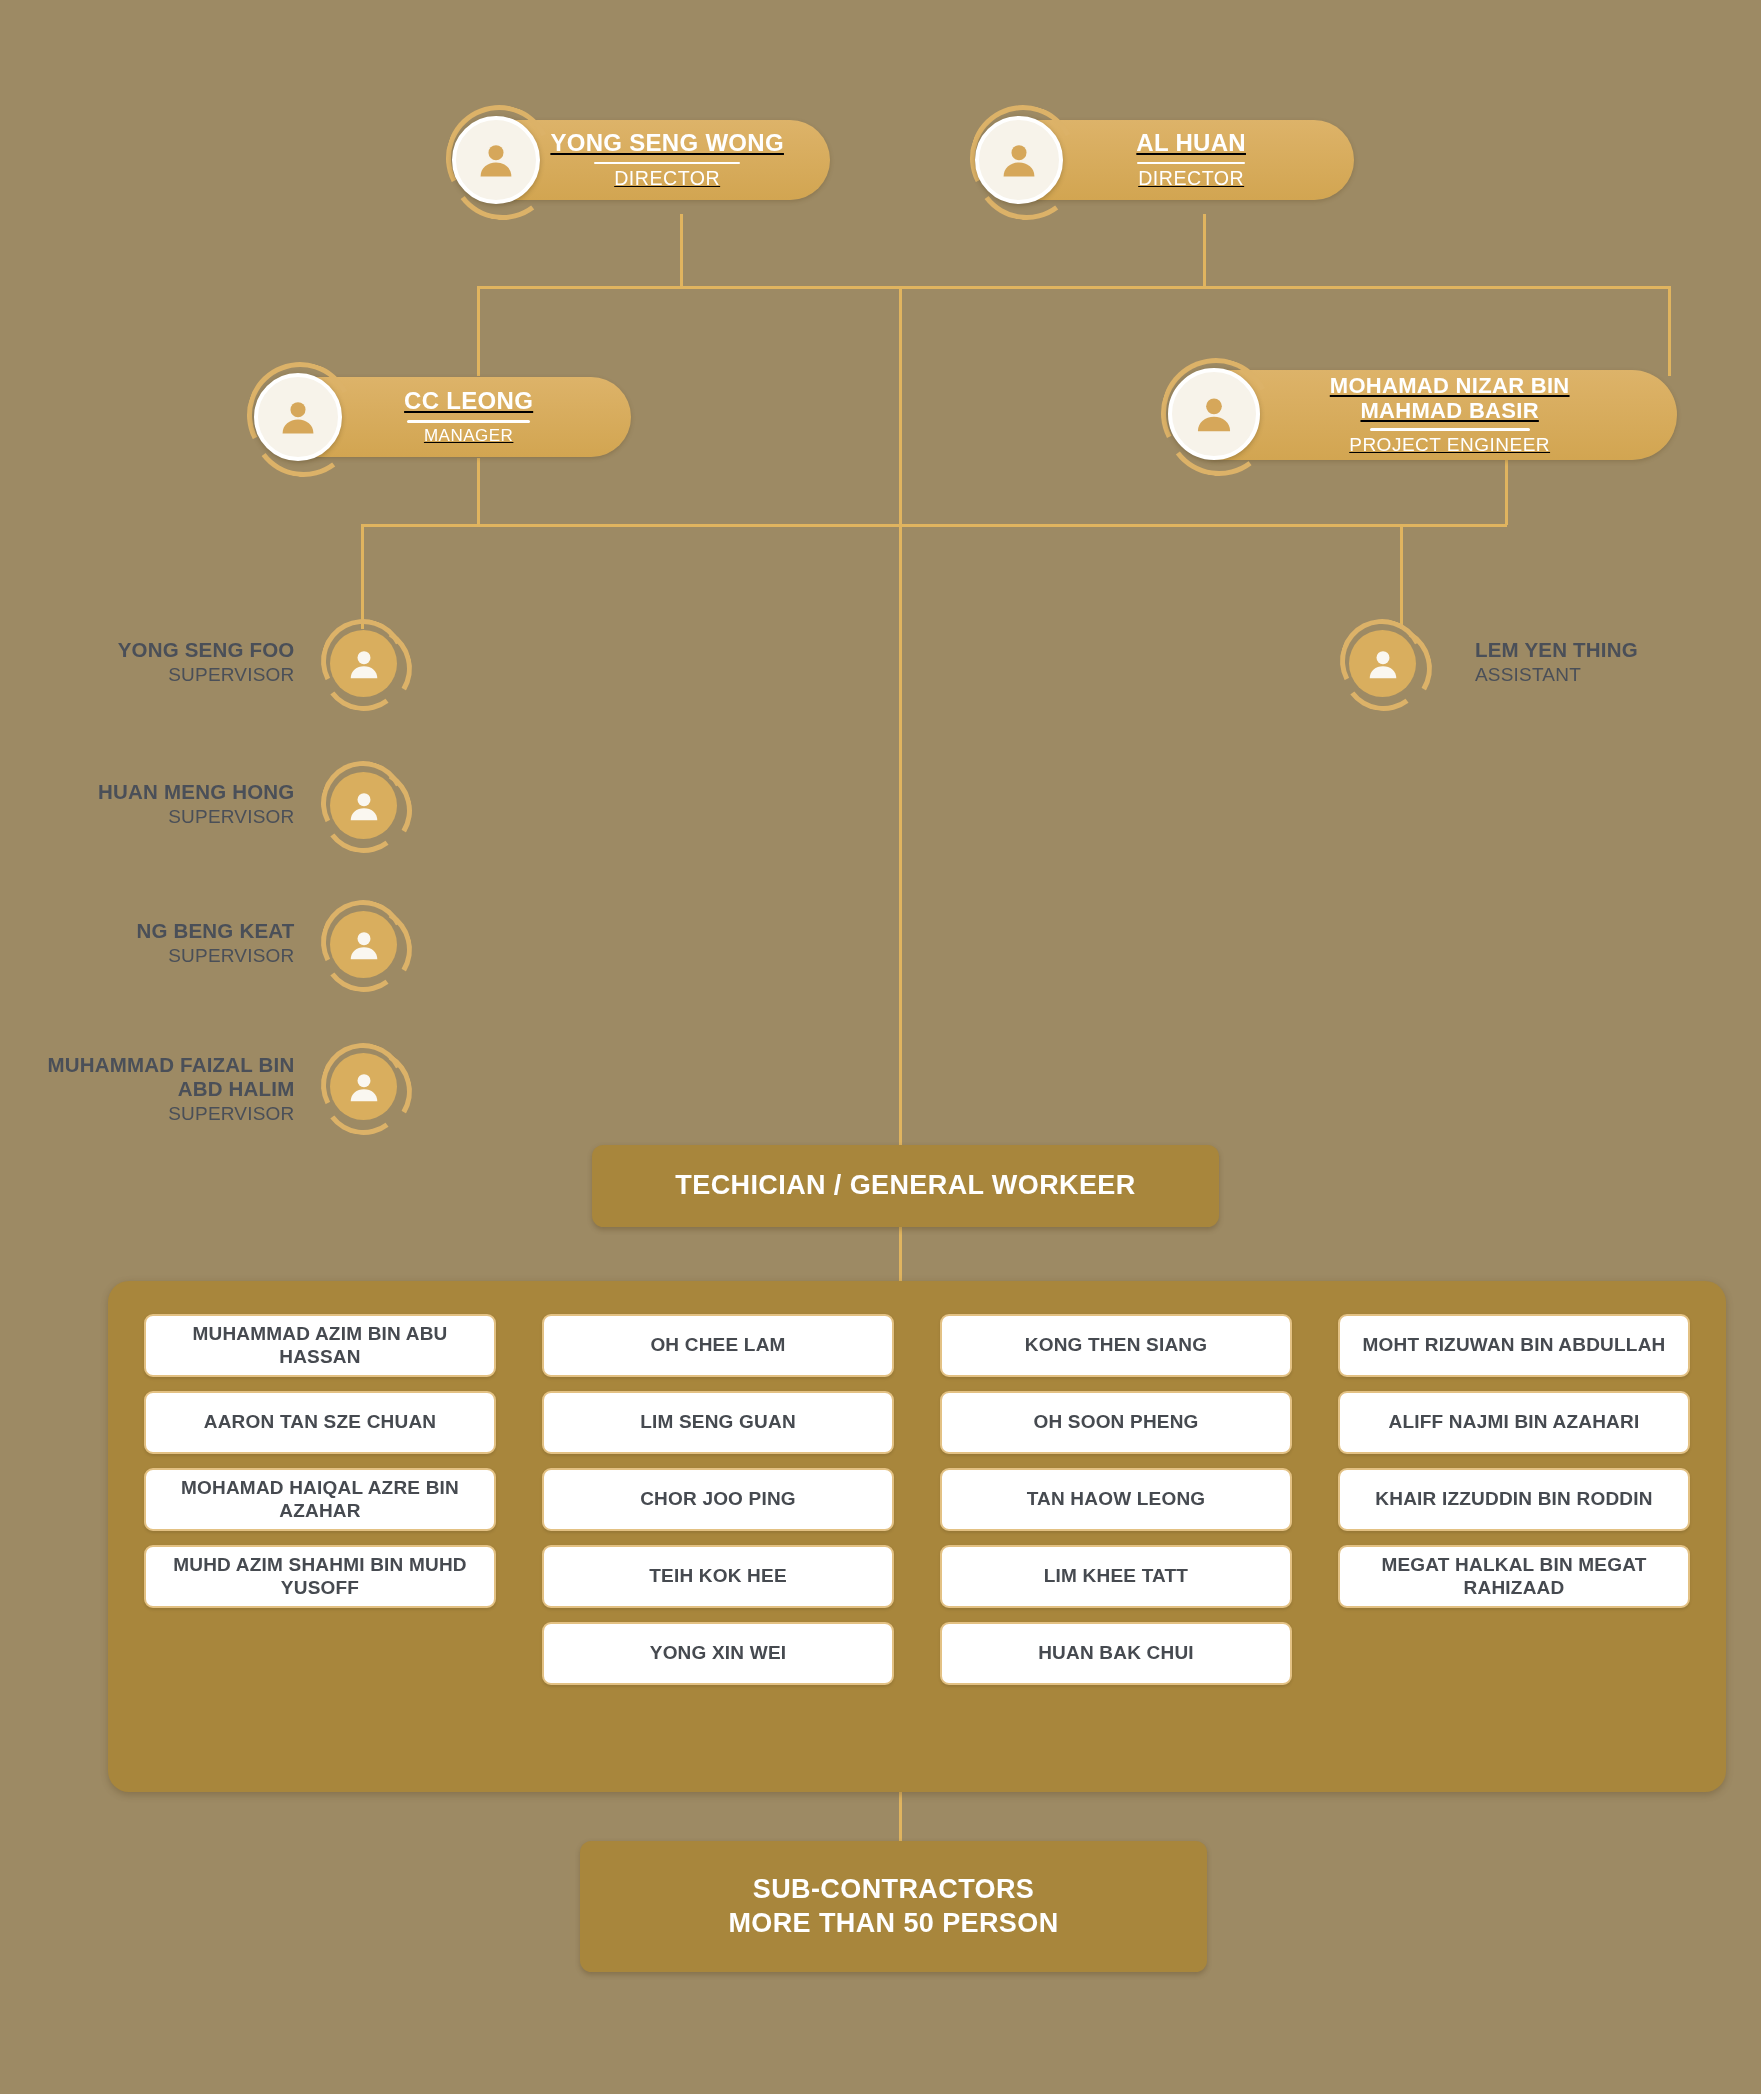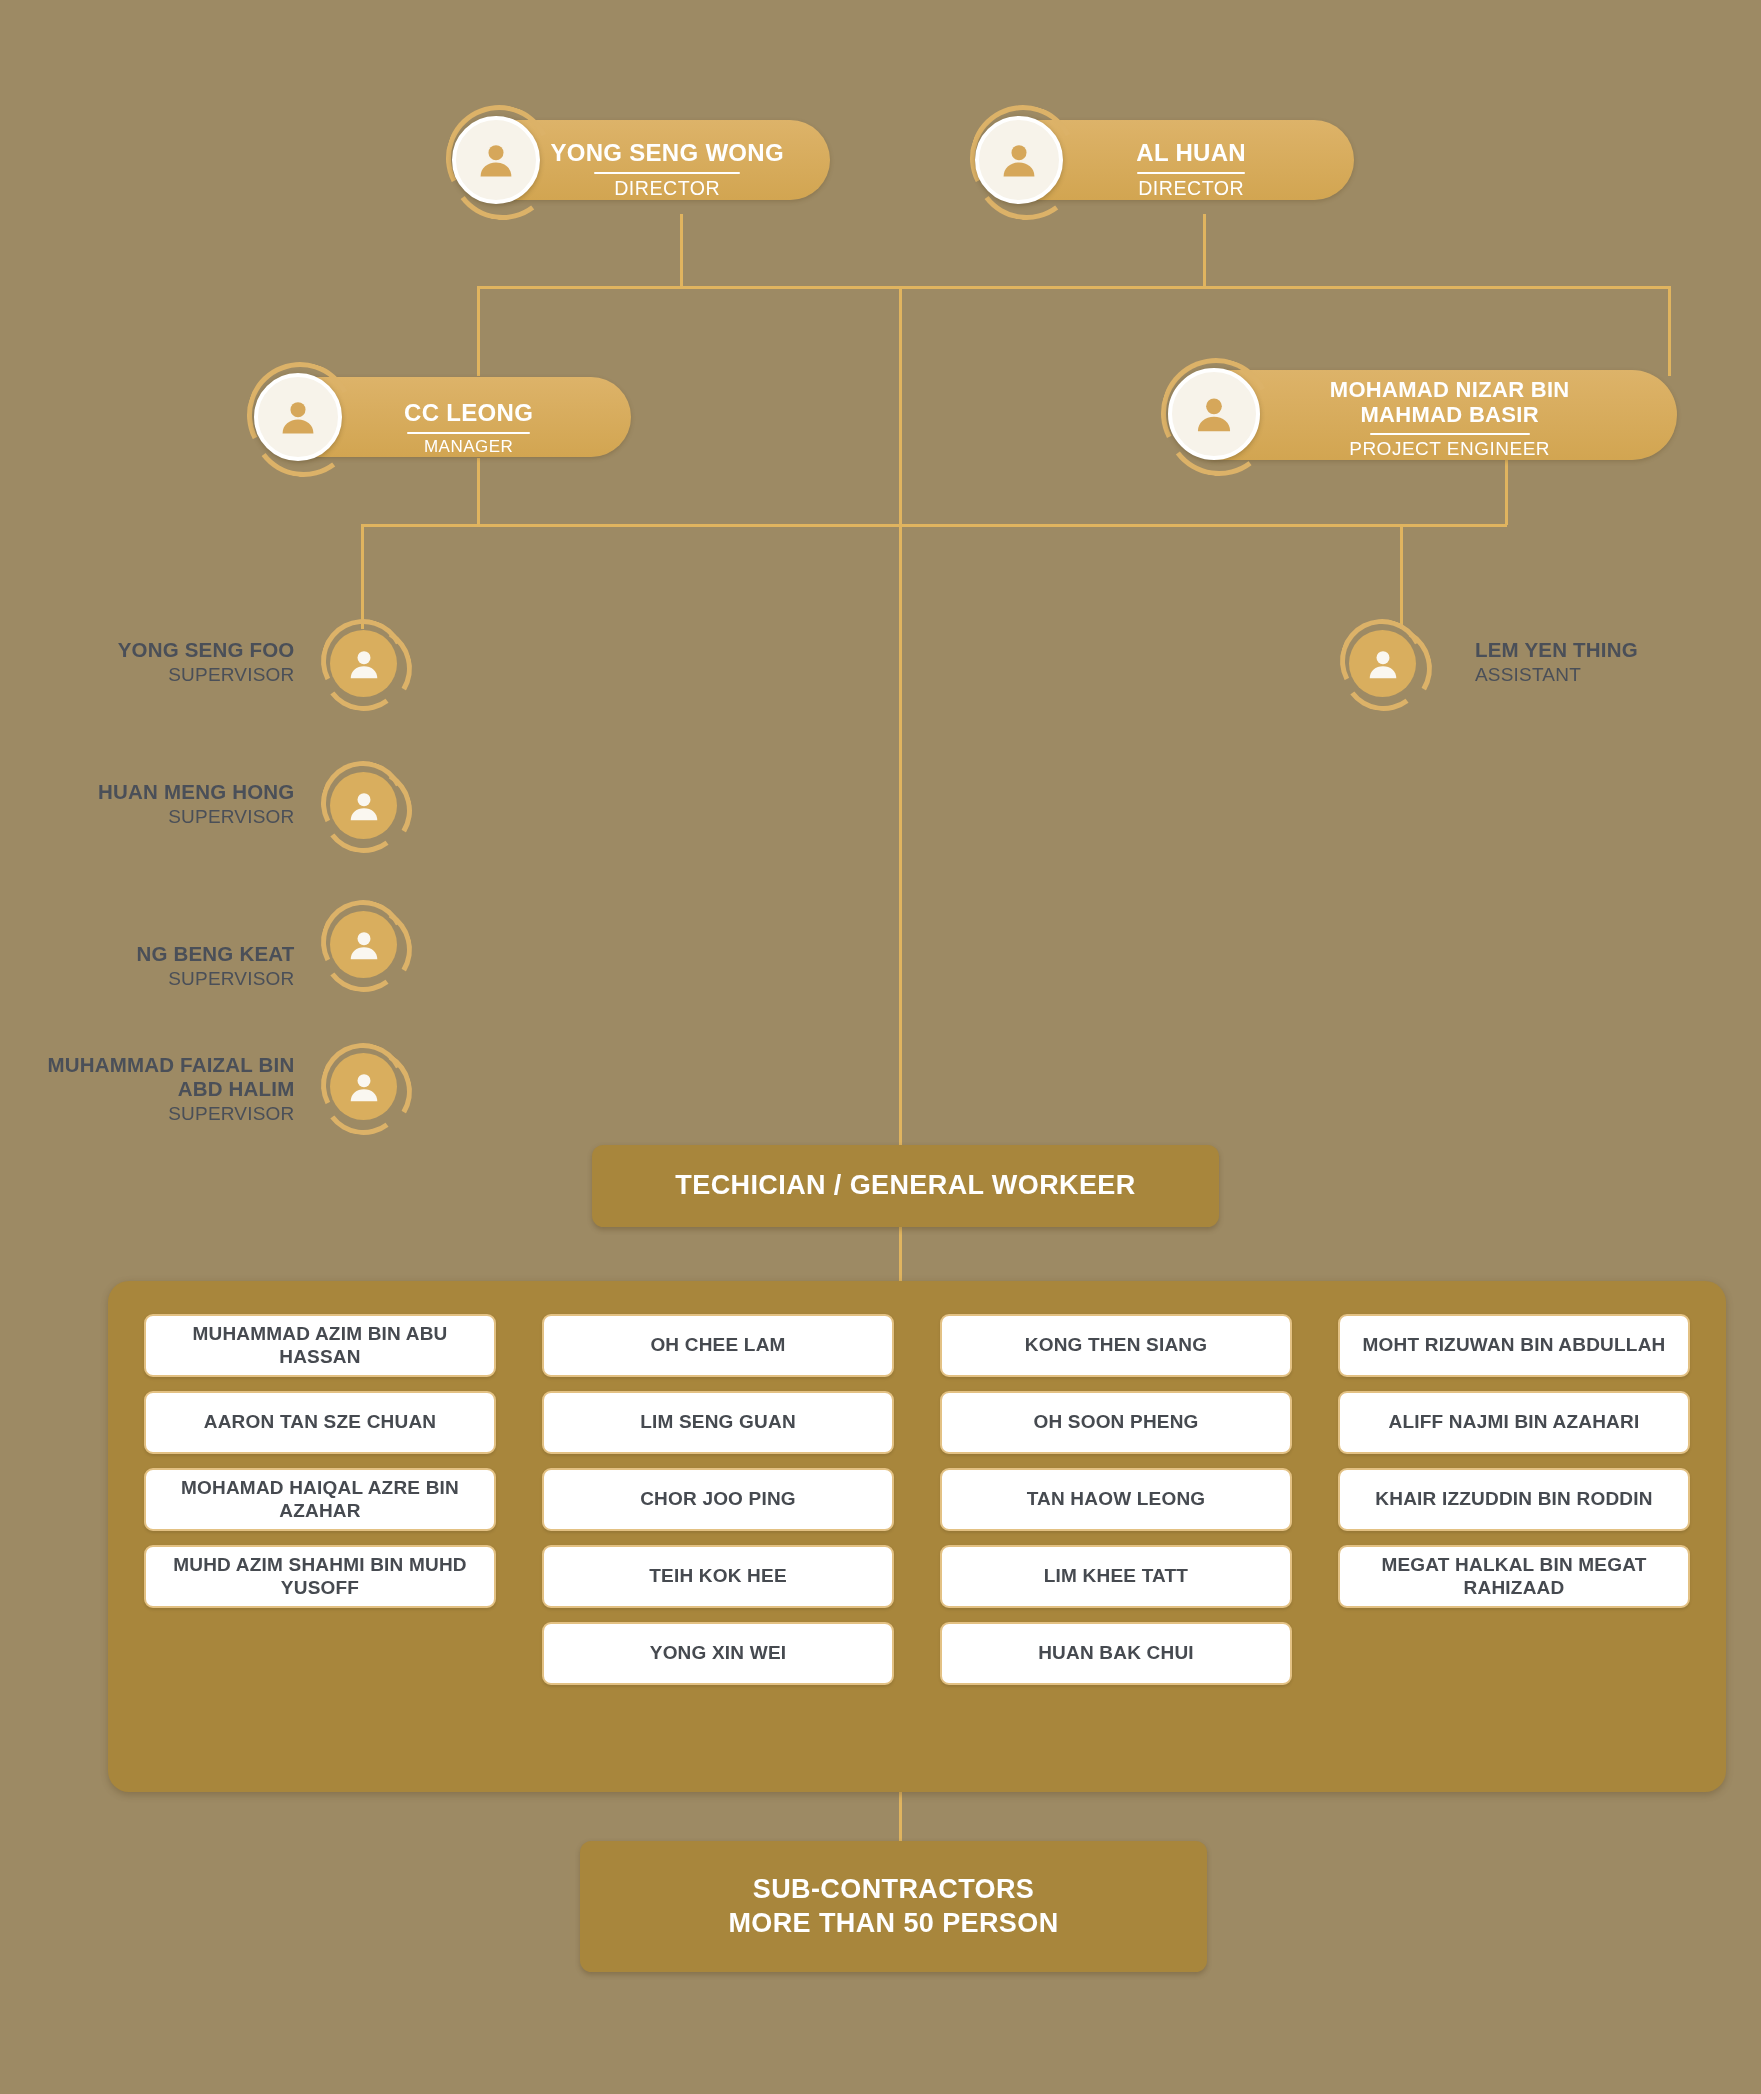--- a/index.html
+++ b/index.html
@@ -26,21 +26,22 @@
   .line.h { height: 2.5px; }
 
   
   .pill {
     position: absolute;
     box-sizing: border-box;
     border-radius: 818px;
     background: linear-gradient(180deg, #ddb369 0%, #d2a551 100%);
     box-shadow: 0 1.6px 4.1px rgba(90,70,30,.28);
     display: flex;
-    align-items: flex-end;
+    align-items: center;
+    text-decoration: underline;
   }
   .pill .pill-text {
     flex: 1;
     text-align: center;
     padding-left: 61px;
     padding-right: 14.7px;
     color: #ffffff;
   }
   .pill .nm {
     font-weight: bold;
@@ -305,21 +306,21 @@
   <div class="ring b" style="left:327px; top:907px; width:85px; height:85px;"></div>
   <div class="ring c" style="left:322px; top:909px; width:83px; height:83px;"></div>
   <div class="avatar plain" style="left:330px; top:911px; width:67px; height:67px;">
     <span>
       <svg width="38" height="38" viewBox="0 0 24 24" aria-hidden="true">
         <circle cx="12" cy="8" r="4.1" fill="#faf7f0"></circle>
         <path d="M3.6 21c0-4.7 3.8-7.6 8.4-7.6s8.4 2.9 8.4 7.6z" fill="#faf7f0"></path>
       </svg>
     </span>
   </div>
-  <div class="staff-label left" style="left:24.5px; top:919px; width:270px;margin-top:23px;">
+  <div class="staff-label left" style="left:24.5px; top:919px; width:270px;">
     <div class="sname">NG BENG KEAT</div>
     <div class="srole">SUPERVISOR</div>
   </div>
 
   <div class="ring a" style="left:321px; top:1043px; width:84px; height:84px;"></div>
   <div class="ring b" style="left:327px; top:1049px; width:85px; height:85px;"></div>
   <div class="ring c" style="left:322px; top:1052px; width:83px; height:83px;"></div>
   <div class="avatar plain" style="left:330px; top:1053px; width:67px; height:67px;">
     <span>
       <svg width="38" height="38" viewBox="0 0 24 24" aria-hidden="true">

